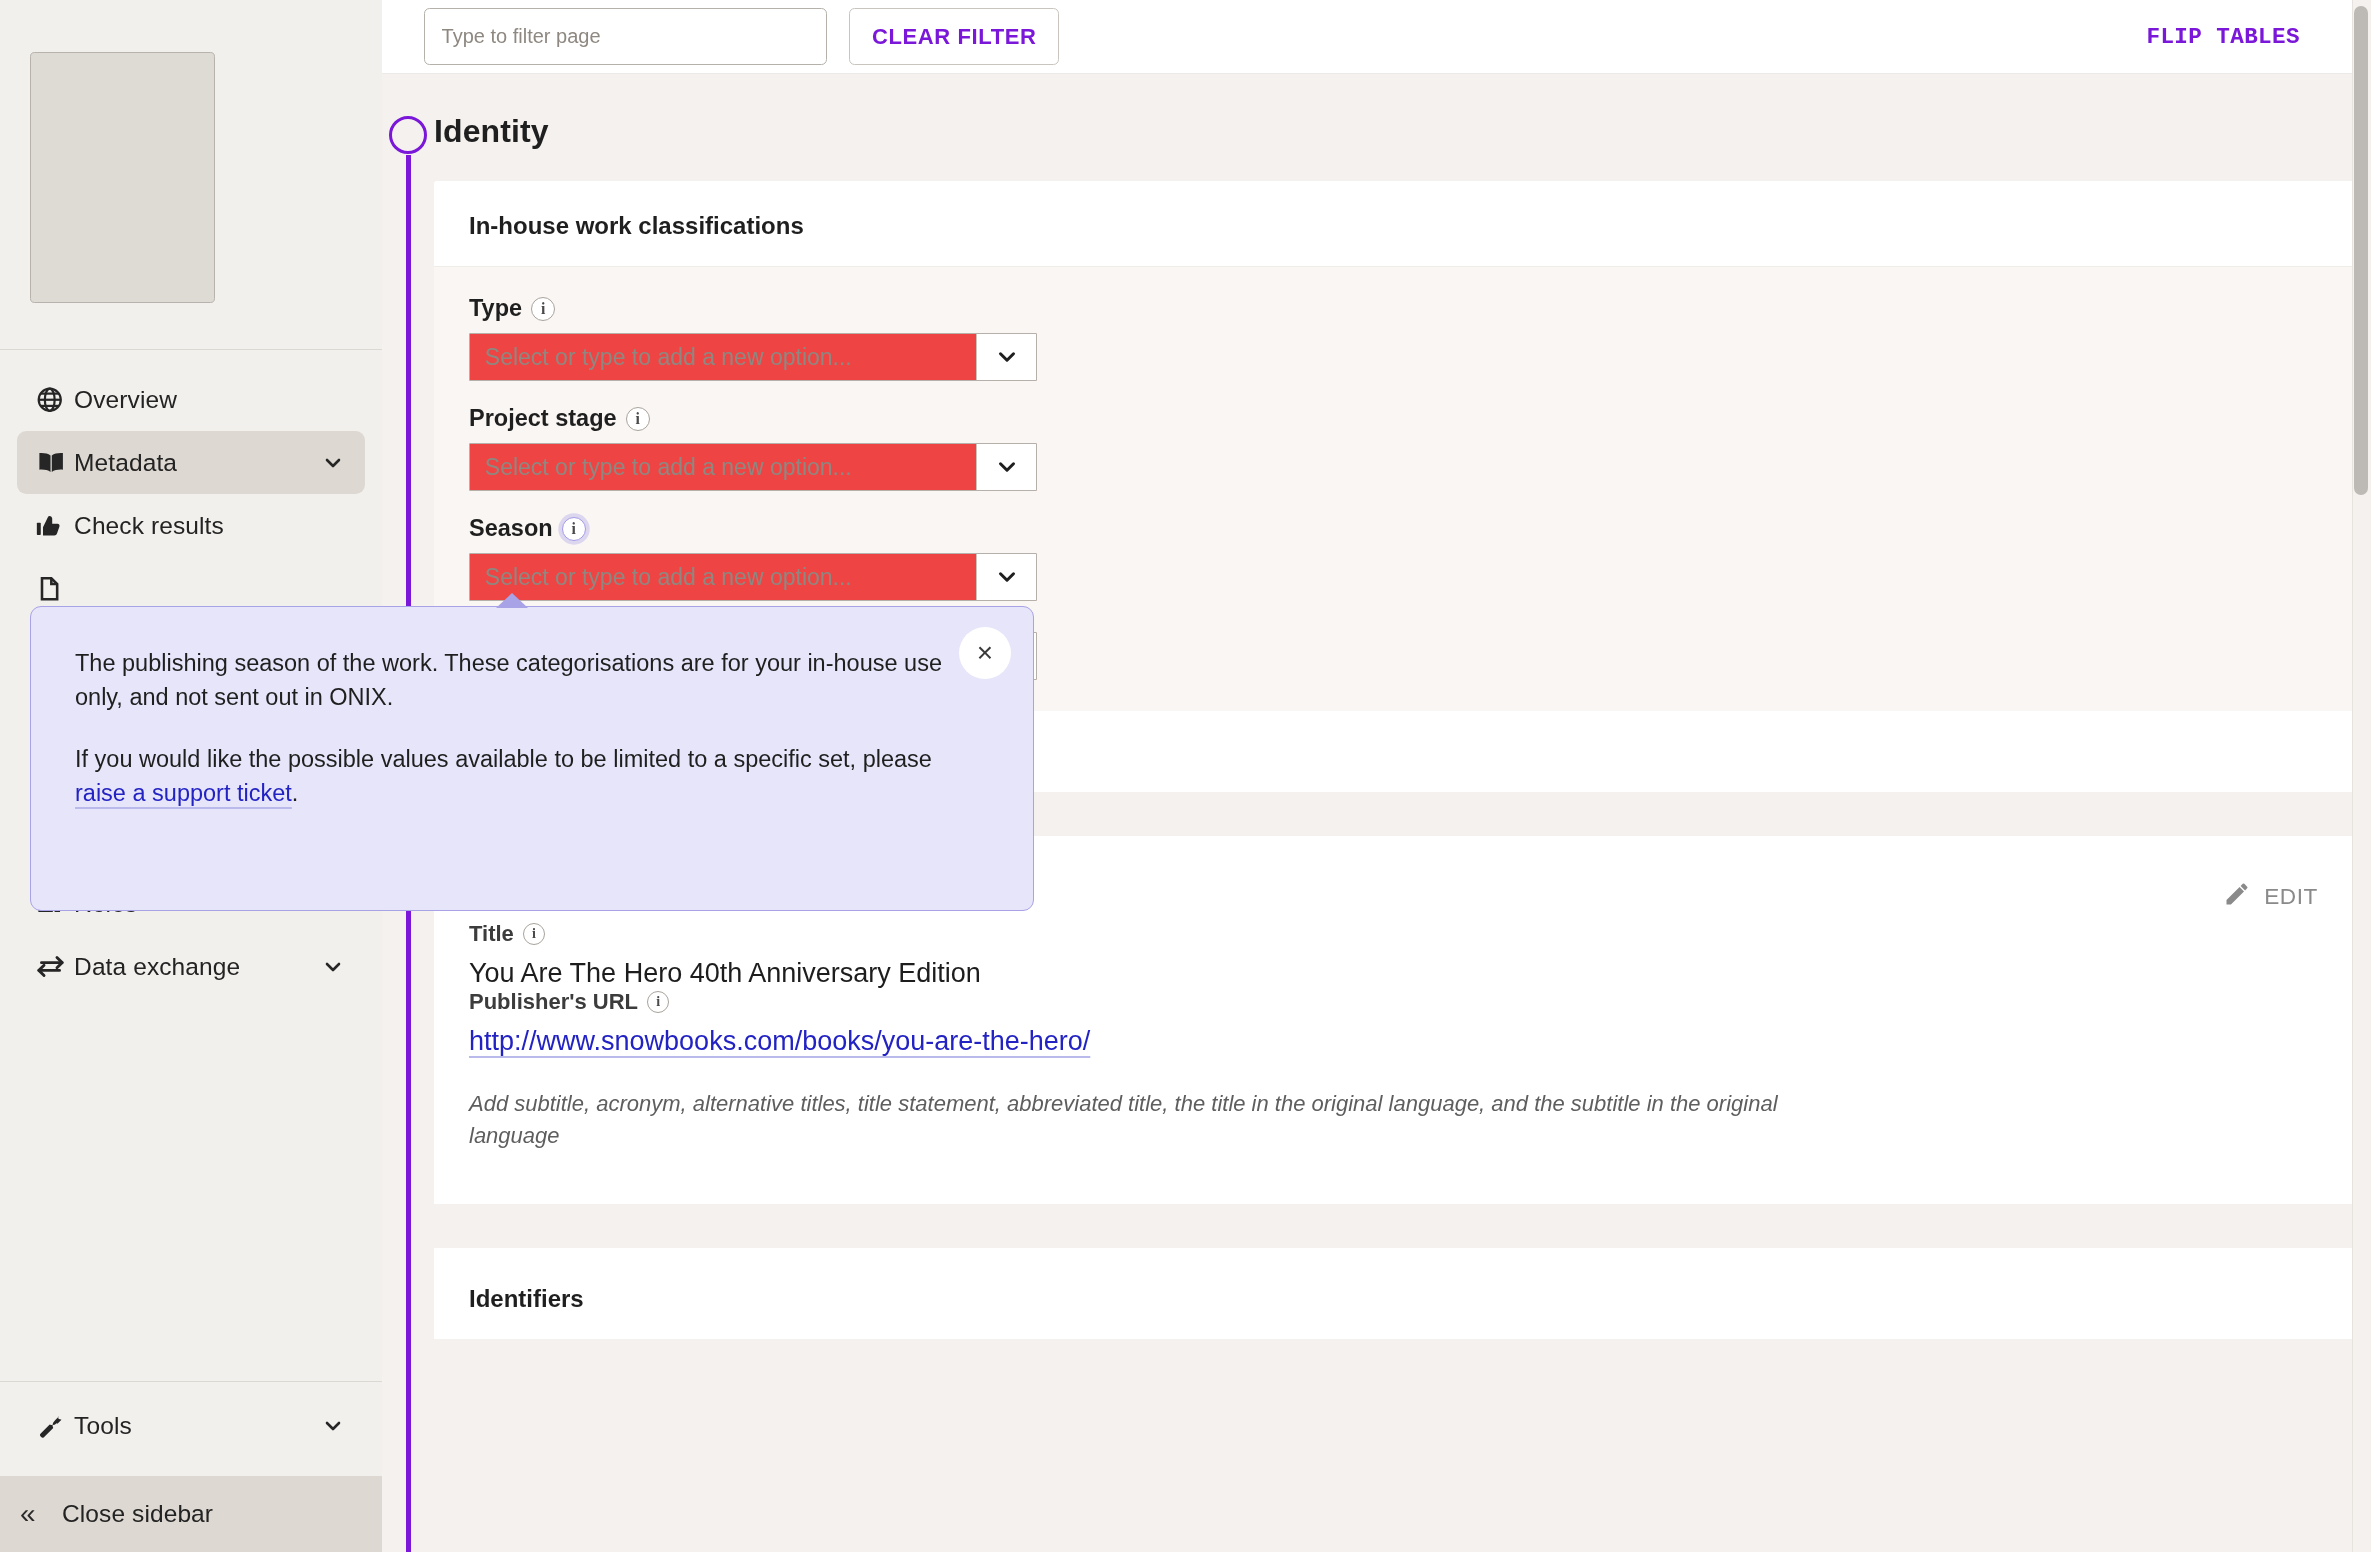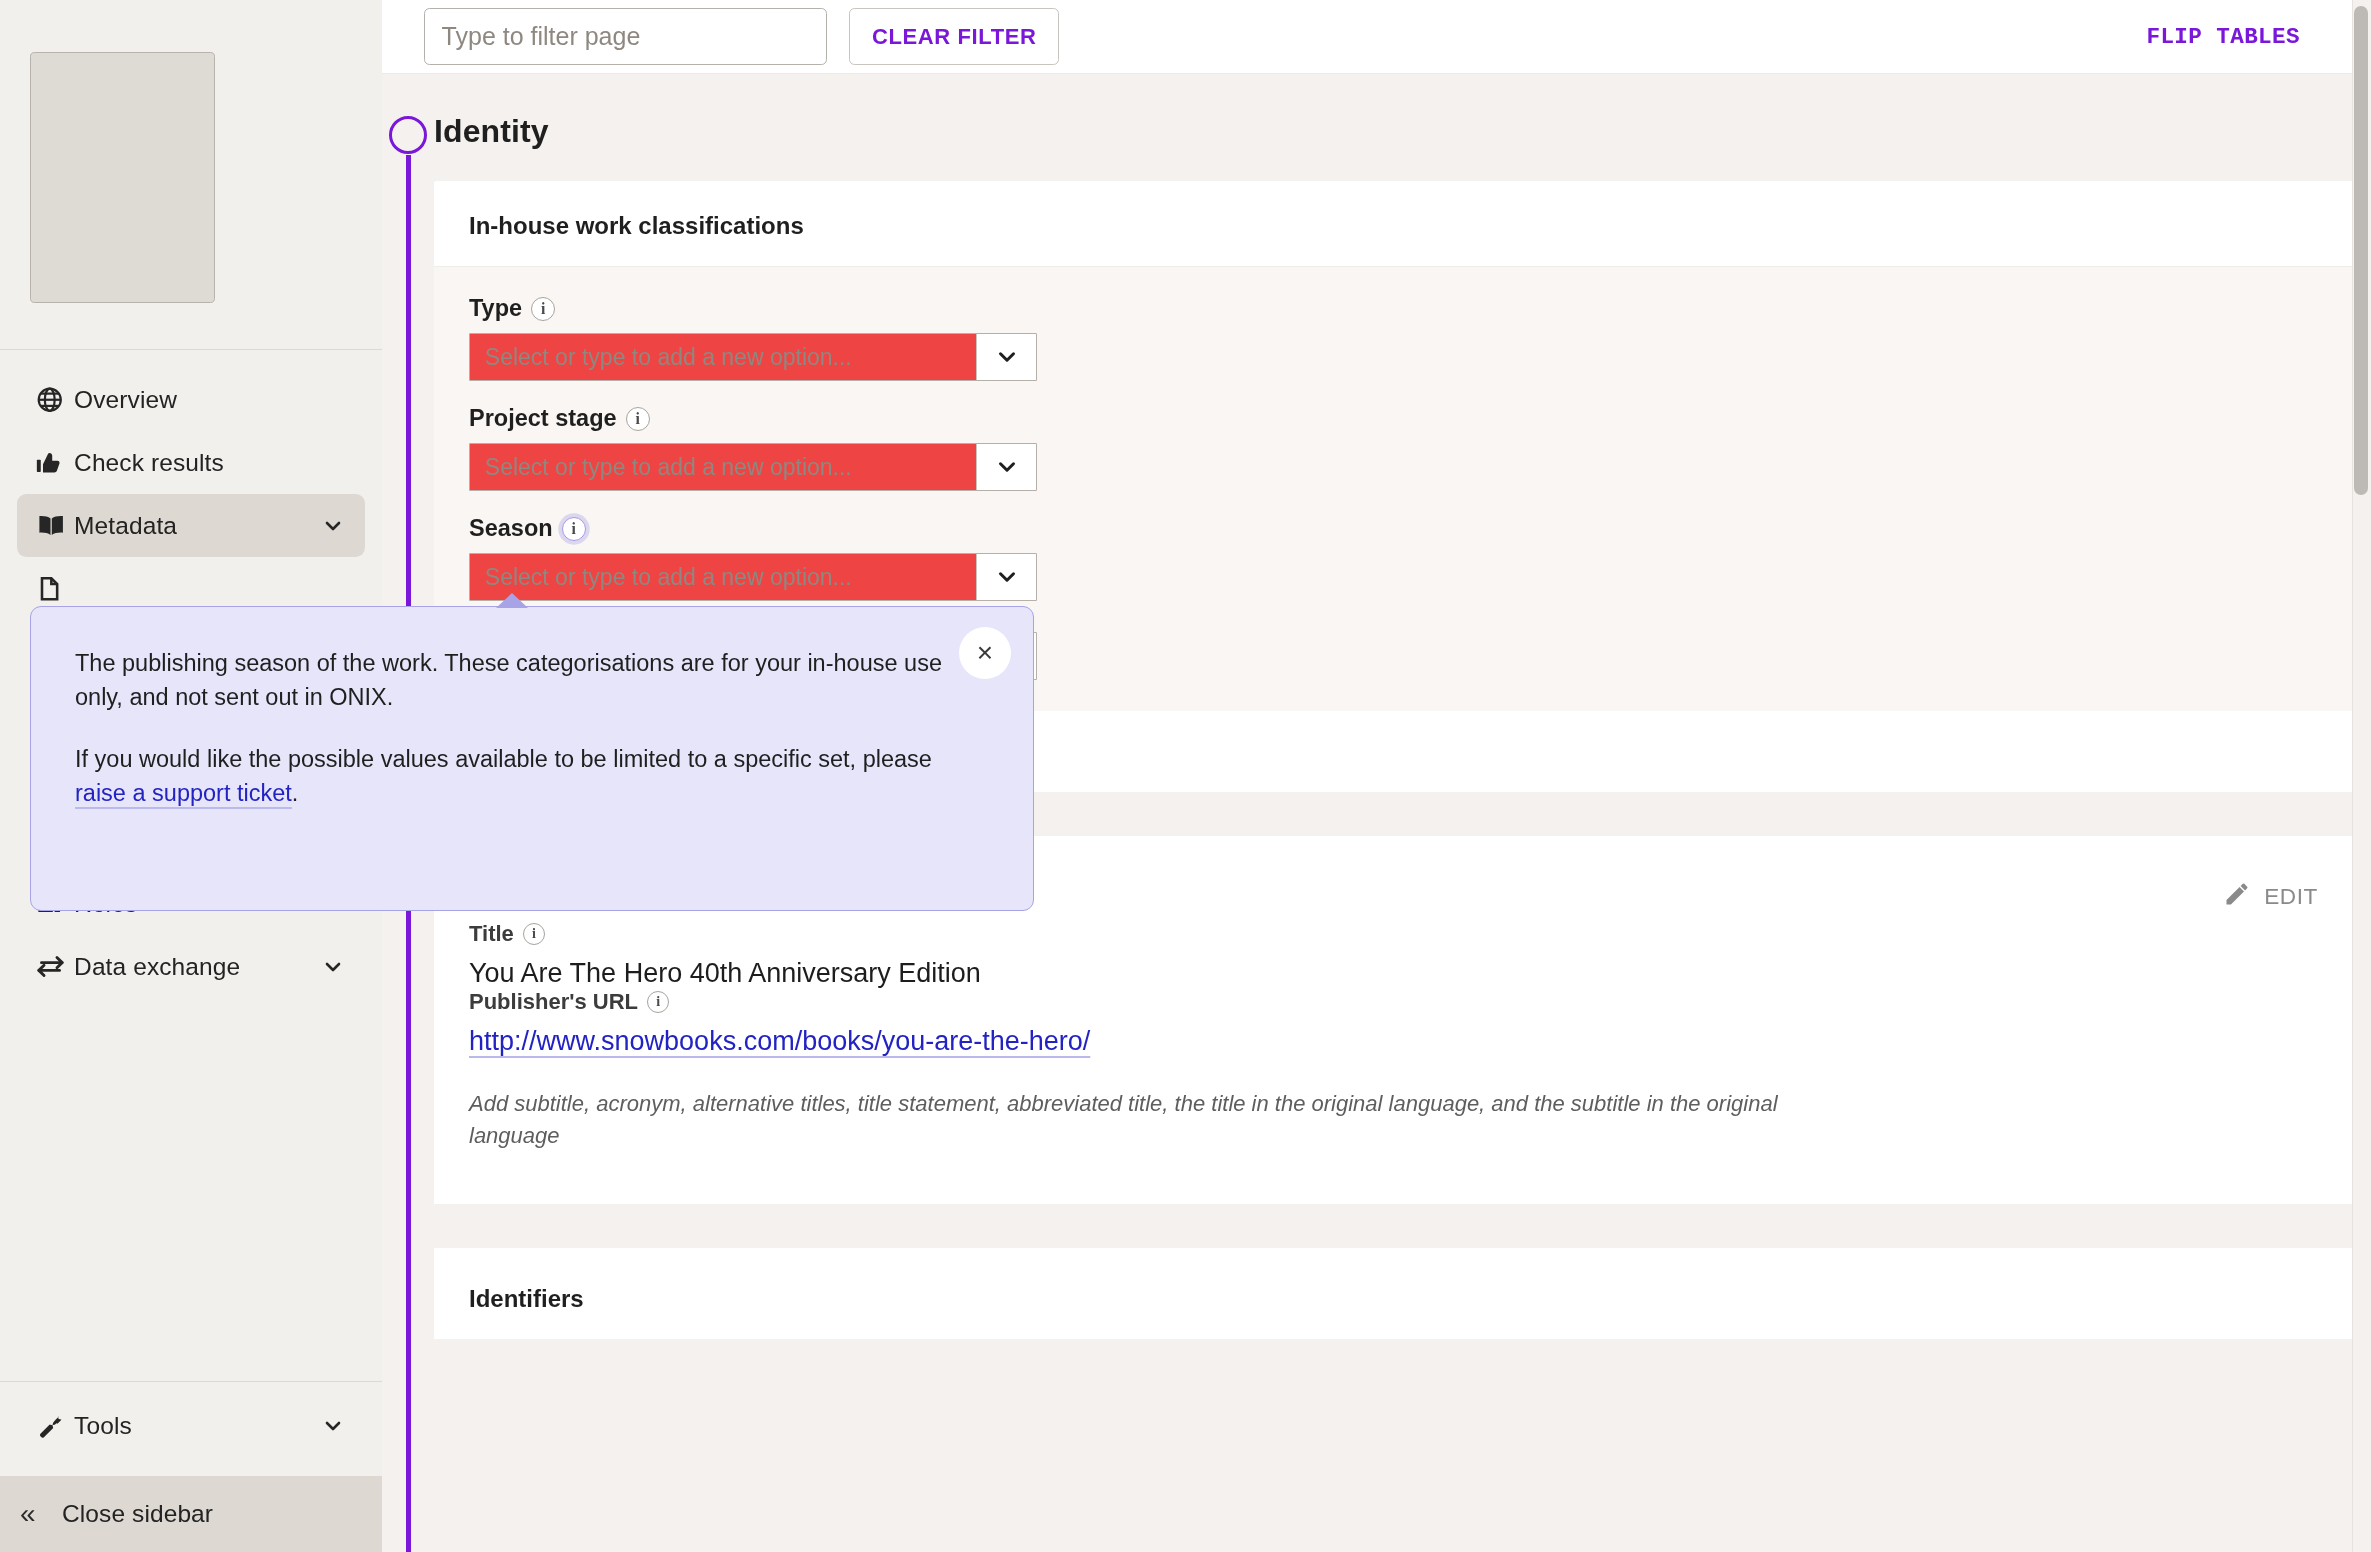--- a/index.html
+++ b/index.html
@@ -91,21 +91,21 @@
     align-items: center;
     padding: 0 0 0 42px;
     border-bottom: 0.9px solid #eceae7;
   }
   .filter-input {
     width: 403px; height: 57px;
     border: 0.9px solid #b5b0aa;
     border-radius: 5.5px;
     background: #fff;
     padding: 0 16.6px;
-    font-size: 25px;
+    font-size: 20px;
     color: #2a2a2a;
     font-family: "Liberation Sans", sans-serif;
     outline: none;
   }
   .filter-input::placeholder { color: #8e8881; }
   .clear-filter {
     margin-left: 22px;
     height: 57px;
     padding: 0 22px;
     border: 0.9px solid #c9c4be;
@@ -326,42 +326,42 @@
             <circle cx="12" cy="12" r="9"></circle>
               <ellipse cx="12" cy="12" rx="4" ry="9"></ellipse>
             <line x1="3" y1="12" x2="21" y2="12"></line>
               <line x1="4.5" y1="7" x2="19.5" y2="7"></line>
               <line x1="4.5" y1="17" x2="19.5" y2="17"></line>
           </svg>
         </span>
         <span class="nav-label">Overview</span>
       </div>
 
-      <div class="nav-item">
-        <span class="nav-icon">
-          <svg width="29.5" height="29.5" viewBox="0 0 24 24" fill="currentColor">
-            <rect x="1.5" y="9.5" width="3.2" height="10" rx="0.6"></rect>
-            <path d="M6.5 20h9.2c1 0 1.9-.6 2.2-1.6l2-5.8c.35-1.1-.45-2.2-1.6-2.2H14V6.2c0-1.2-1-2.2-2.2-2.2-.5 0-.95.3-1.15.75L6.5 13.2V20z"></path>
-          </svg>
-        </span>
-        <span class="nav-label">Check results</span>
-      </div>
-
       <div class="nav-item active">
         <span class="nav-icon">
           <svg width="31" height="31" viewBox="0 0 24 24" fill="currentColor">
             <path d="M12 6.5C10.3 5.2 7.8 4.6 5 4.6c-.6 0-1.1.05-1.6.12v12.9c.5-.07 1-.12 1.6-.12 2.8 0 5.3.6 7 1.9V6.5zm1 0v12.9c1.7-1.3 4.2-1.9 7-1.9.6 0 1.1.05 1.6.12V4.72c-.5-.07-1-.12-1.6-.12-2.8 0-5.3.6-7 1.9z"></path>
           </svg>
         </span>
         <span class="nav-label">Metadata</span>
         <span class="nav-chev">
           <svg width="24" height="24" viewBox="0 0 24 24" fill="none" stroke="currentColor" stroke-width="2.6" stroke-linecap="round" stroke-linejoin="round">
               <polyline points="6 9 12 15 18 9"></polyline>
             </svg>
         </span>
+      </div>
+
+      <div class="nav-item">
+        <span class="nav-icon">
+          <svg width="29.5" height="29.5" viewBox="0 0 24 24" fill="currentColor">
+            <rect x="1.5" y="9.5" width="3.2" height="10" rx="0.6"></rect>
+            <path d="M6.5 20h9.2c1 0 1.9-.6 2.2-1.6l2-5.8c.35-1.1-.45-2.2-1.6-2.2H14V6.2c0-1.2-1-2.2-2.2-2.2-.5 0-.95.3-1.15.75L6.5 13.2V20z"></path>
+          </svg>
+        </span>
+        <span class="nav-label">Check results</span>
       </div>
 
       <div class="nav-item">
         <span class="nav-icon">
           <svg width="28" height="29.5" viewBox="0 0 24 24" fill="none" stroke="currentColor" stroke-width="2.2">
             <path d="M6 3h8l5 5v13H6z"></path>
               <path d="M14 3v5h5"></path>
           </svg>
         </span>
         <span class="nav-label"></span>

